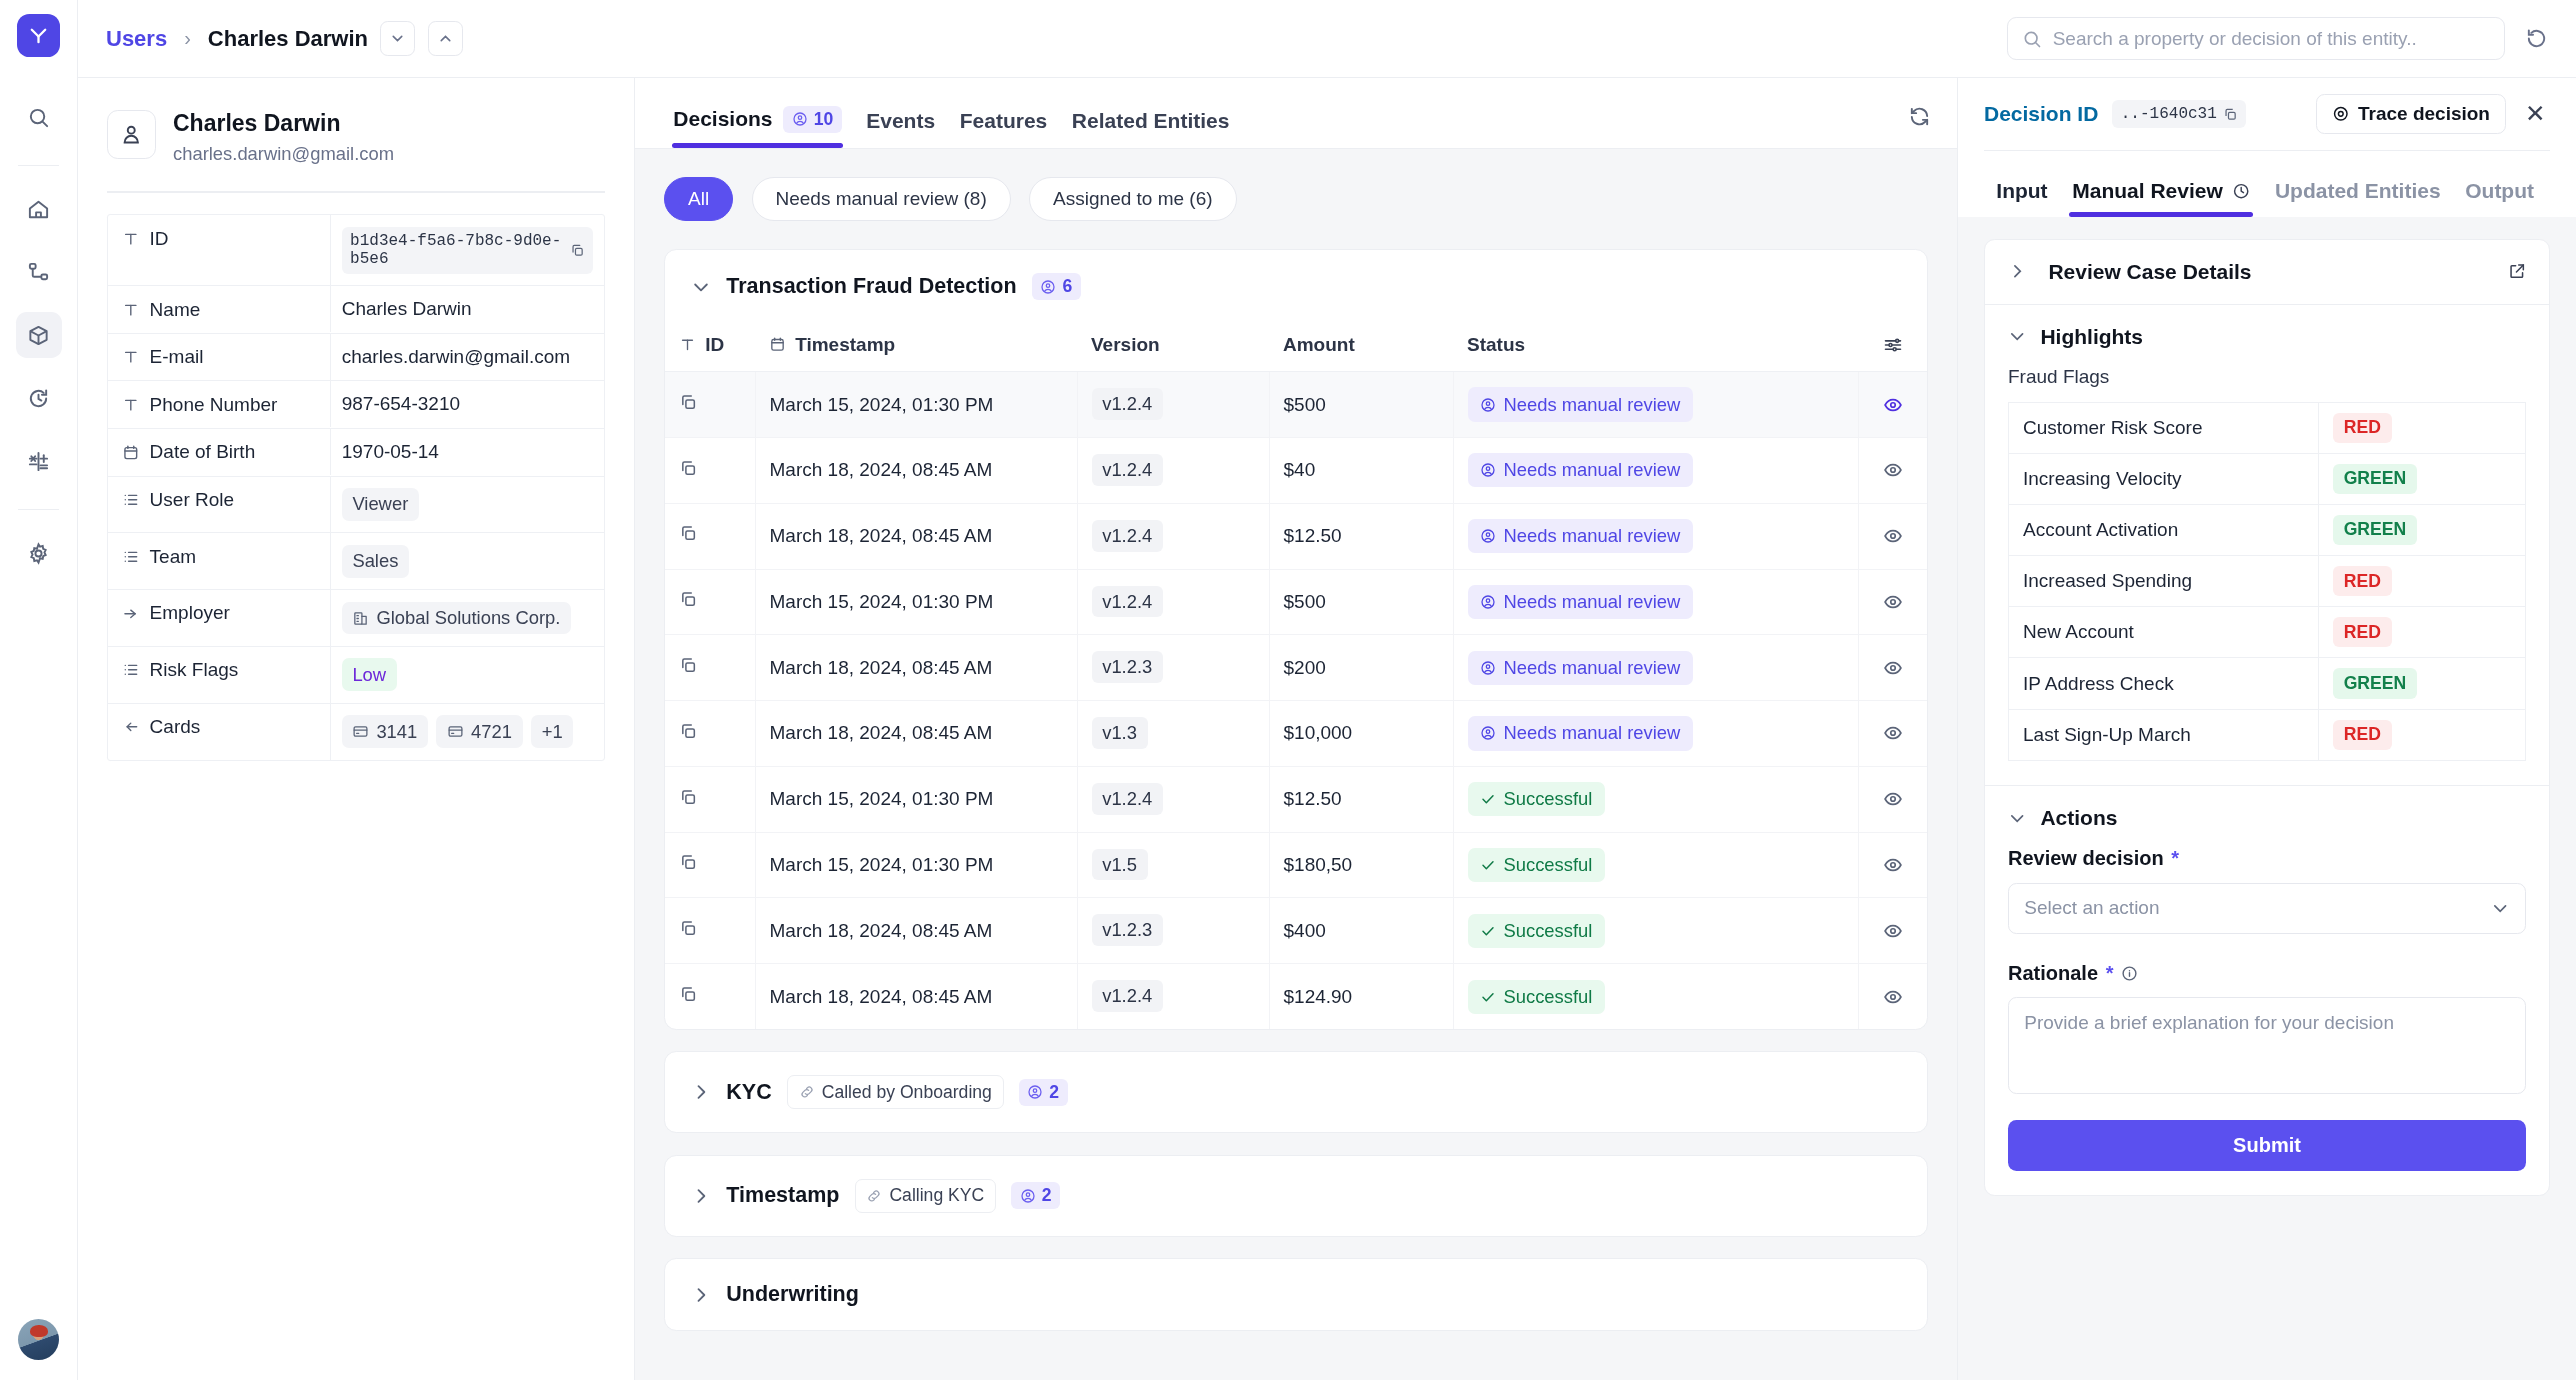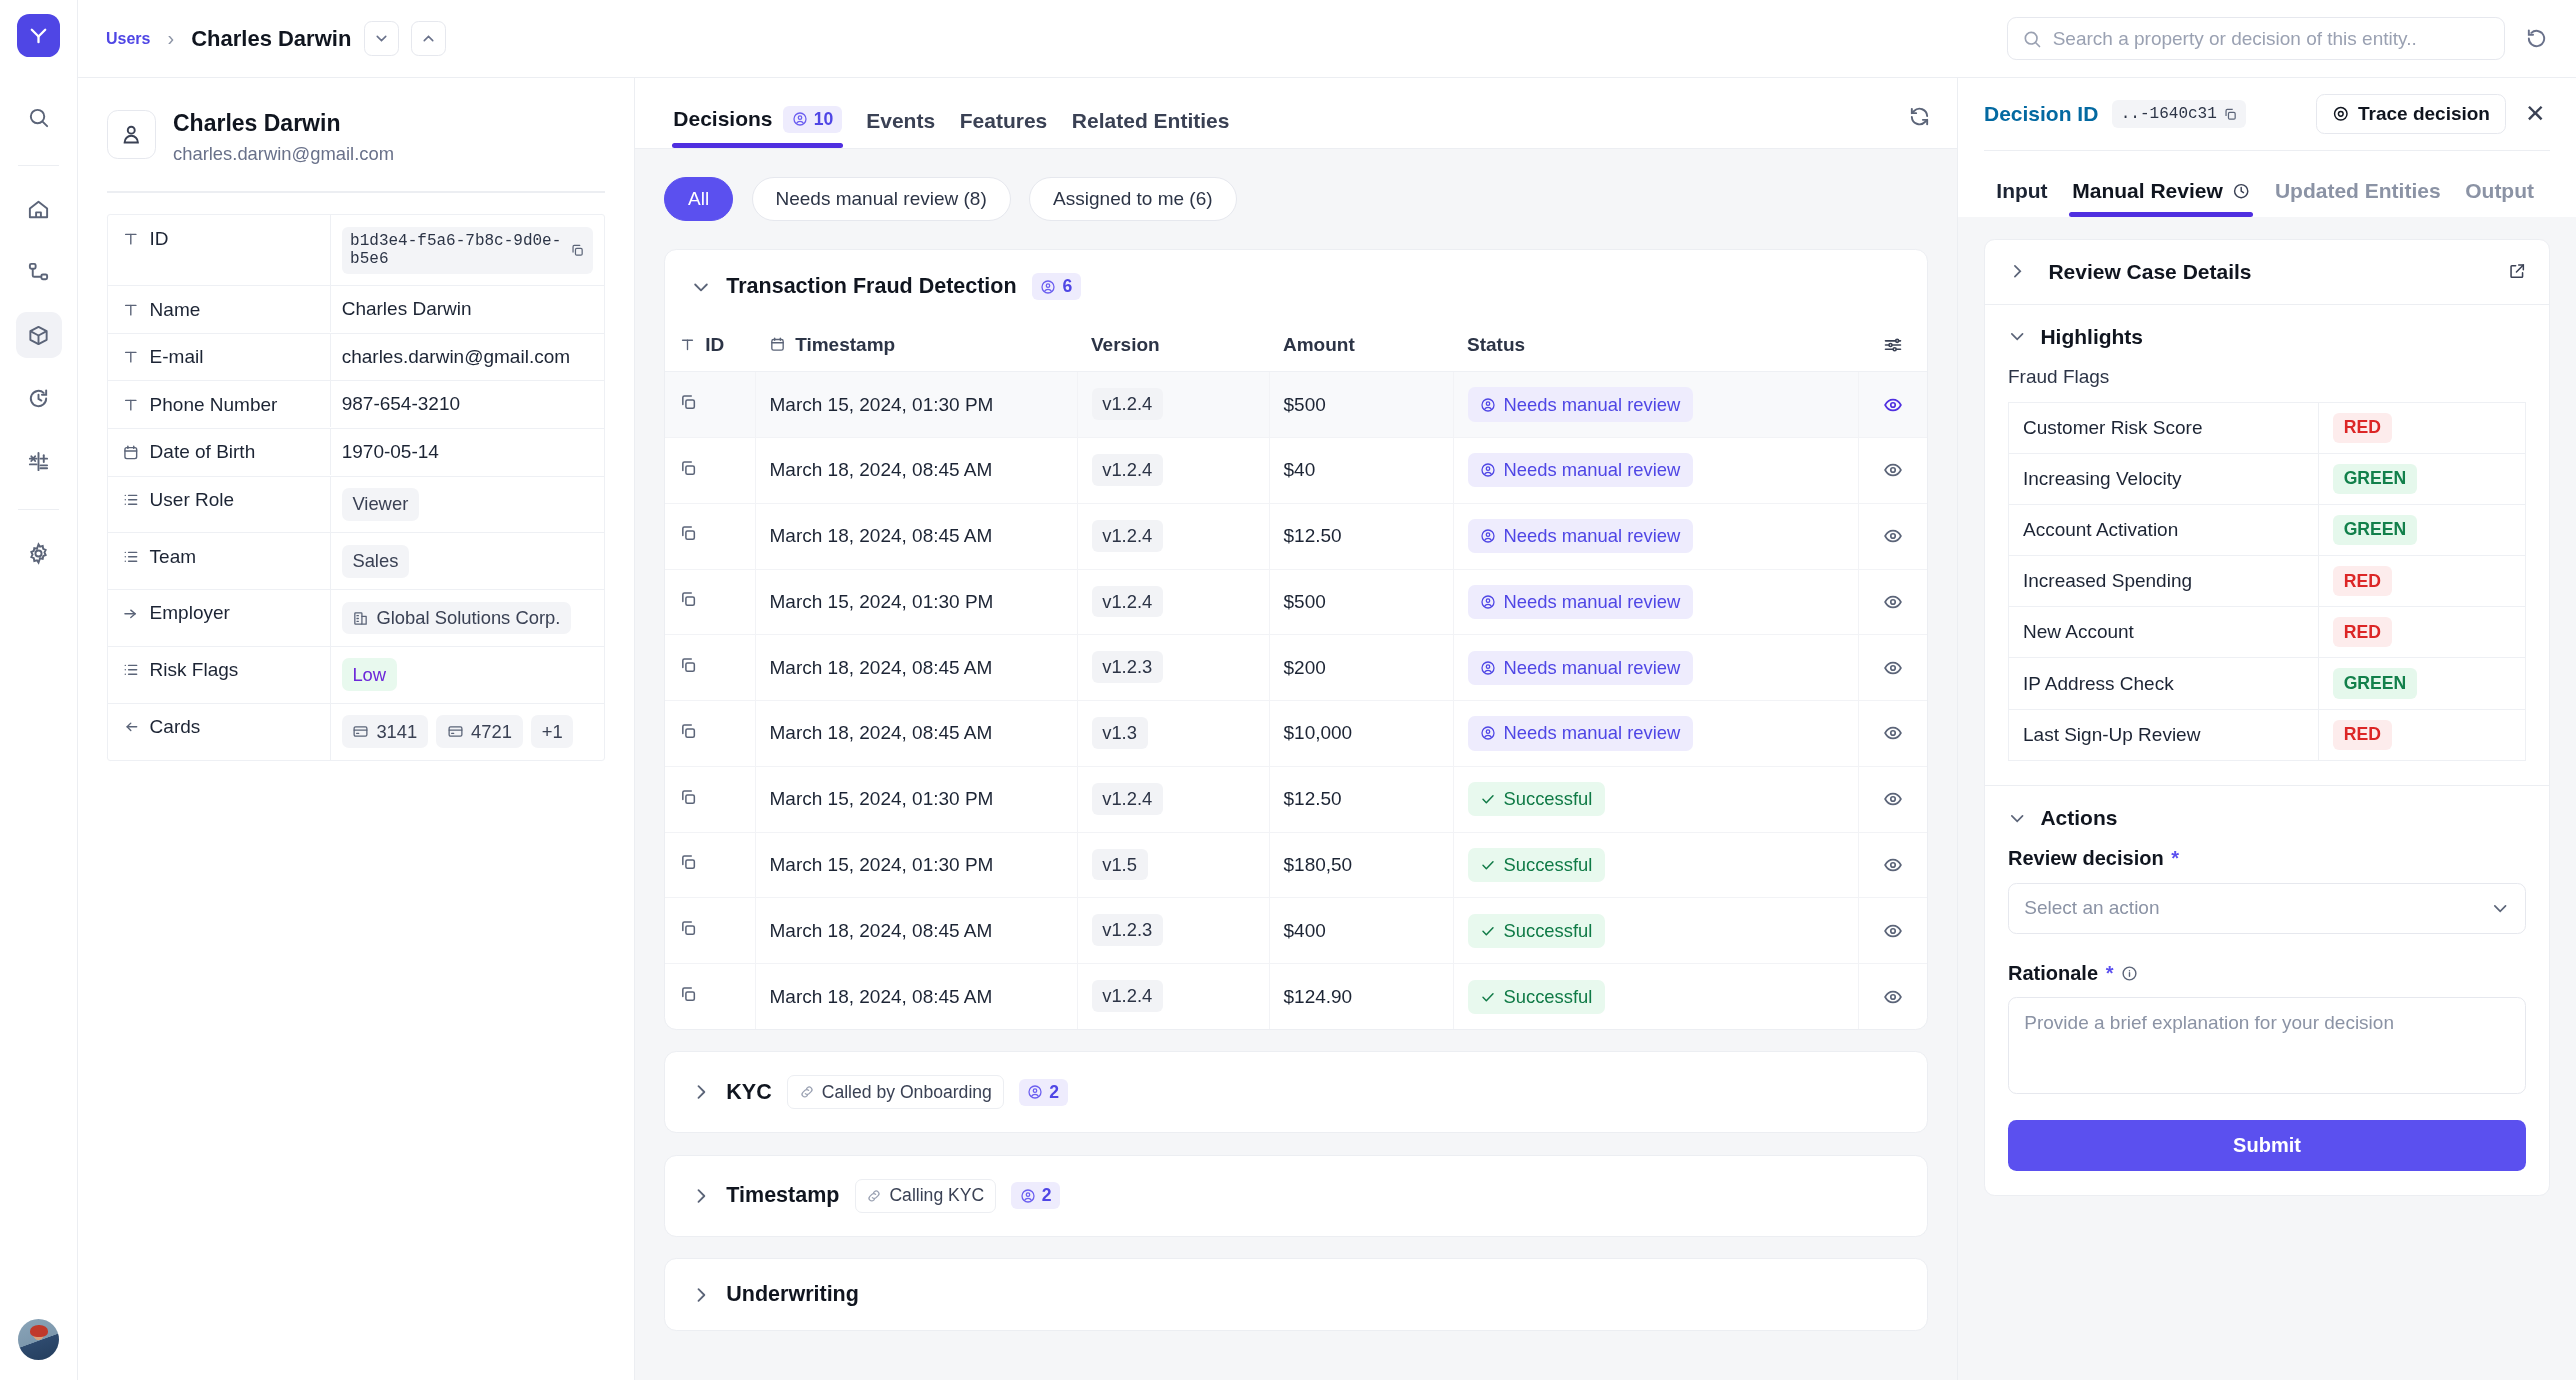--- a/index.html
+++ b/index.html
@@ -51,21 +51,21 @@
   
   .main { flex: 1 1 auto; display: flex; flex-direction: column; height: 1380px; min-width:0;}
 
   .topbar {
     height: 78px; flex: 0 0 78px;
     border-bottom: 1.5px solid #eceef2;
     display: flex; align-items: center;
     padding: 0 28px 0 28px;
     background: #fff;
   }
-  .crumb-link { color: #4f46e5; font-size: 16px; font-weight: 600; }
+  .crumb-link { color: #4f46e5; font-size: 22px; font-weight: 600; }
   .crumb-sep { color: #8b93a5; font-size: 20px; margin: 0 17px; }
   .crumb-cur { color: #10151f; font-size: 22px; font-weight: 700; }
   .crumb-btn {
     width: 35px; height: 35px; border: 1.5px solid #e6e8ee; border-radius: 7.7px;
     display: flex; align-items: center; justify-content: center;
     margin-left: 12.3px; color: #69718a; background: #fff;
   }
   .topbar-spacer { flex: 1 1 auto; }
   .searchbox {
     width: 498px; height: 43px; border: 1.5px solid #e6e8ee; border-radius: 9.2px;
@@ -1158,21 +1158,21 @@
                     </tr>
                     <tr>
                       <td>New Account</td>
                       <td class="val"><span class="badge badge-red">RED</span></td>
                     </tr>
                     <tr>
                       <td>IP Address Check</td>
                       <td class="val"><span class="badge badge-green">GREEN</span></td>
                     </tr>
                     <tr>
-                      <td>Last Sign-Up Review</td>
+                      <td>Last Sign-Up March</td>
                       <td class="val"><span class="badge badge-red">RED</span></td>
                     </tr>
                   </tbody>
                 </table>
             </div>
 
             <div class="rsec-body">
               <div class="rsec-head-inline">
                 <span class="caret">
                   <svg width="18.4" height="18.4" viewBox="0 0 24 24" fill="none" stroke="currentColor" stroke-width="2.2" stroke-linecap="round">

